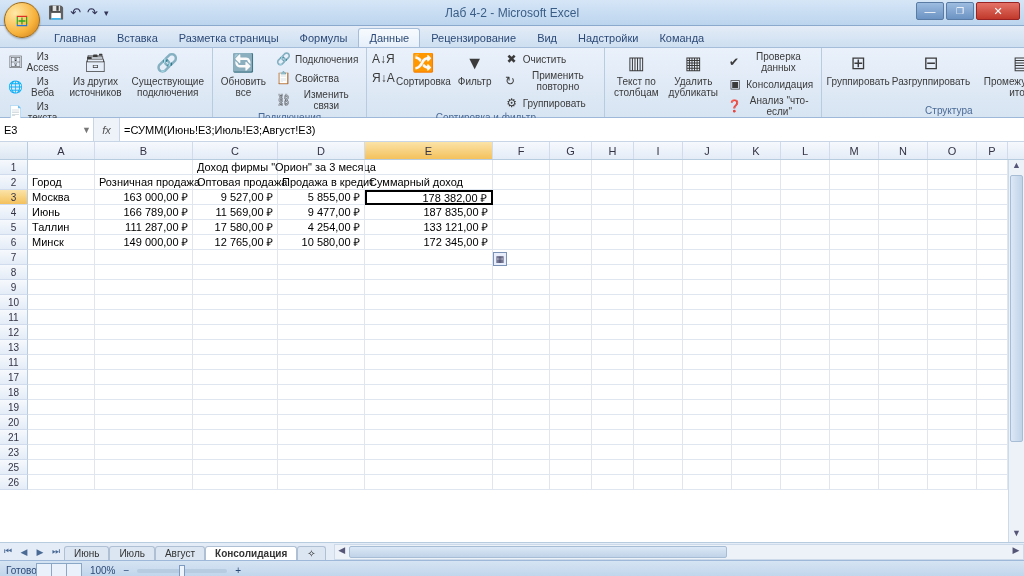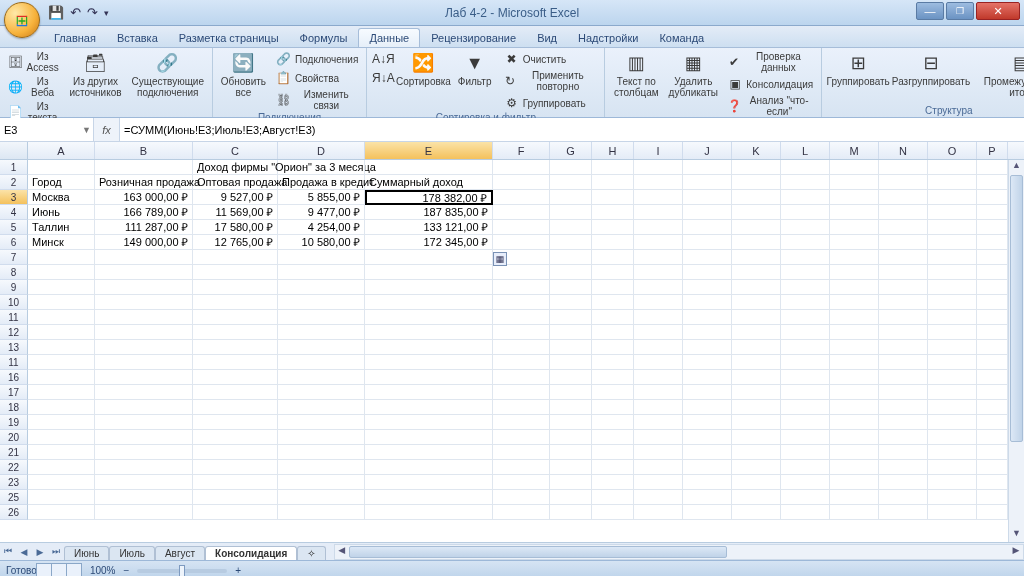--- a/index.html
+++ b/index.html
@@ -530,39 +530,20 @@
         <div class="cell " style="width: 49px;"></div>
         <div class="cell " style="width: 49px;"></div>
         <div class="cell " style="width: 49px;"></div>
         <div class="cell " style="width: 49px;"></div>
         <div class="cell " style="width: 49px;"></div>
         <div class="cell " style="width: 49px;"></div>
         <div class="cell " style="width: 49px;"></div>
         <div class="cell " style="width: 31px;"></div>
       </div>
       <div class="row">
-        <div class="rh">16</div>
-        <div class="cell " style="width: 67px;"></div>
-        <div class="cell " style="width: 98px;"></div>
-        <div class="cell " style="width: 85px;"></div>
-        <div class="cell " style="width: 87px;"></div>
-        <div class="cell " style="width: 128px;"></div>
-        <div class="cell " style="width: 57px;"></div>
-        <div class="cell " style="width: 42px;"></div>
-        <div class="cell " style="width: 42px;"></div>
-        <div class="cell " style="width: 49px;"></div>
-        <div class="cell " style="width: 49px;"></div>
-        <div class="cell " style="width: 49px;"></div>
-        <div class="cell " style="width: 49px;"></div>
-        <div class="cell " style="width: 49px;"></div>
-        <div class="cell " style="width: 49px;"></div>
-        <div class="cell " style="width: 49px;"></div>
-        <div class="cell " style="width: 31px;"></div>
-      </div>
-      <div class="row">
         <div class="rh">17</div>
         <div class="cell " style="width: 67px;"></div>
         <div class="cell " style="width: 98px;"></div>
         <div class="cell " style="width: 85px;"></div>
         <div class="cell " style="width: 87px;"></div>
         <div class="cell " style="width: 128px;"></div>
         <div class="cell " style="width: 57px;"></div>
         <div class="cell " style="width: 42px;"></div>
         <div class="cell " style="width: 42px;"></div>
         <div class="cell " style="width: 49px;"></div>
@@ -626,39 +607,20 @@
         <div class="cell " style="width: 49px;"></div>
         <div class="cell " style="width: 49px;"></div>
         <div class="cell " style="width: 49px;"></div>
         <div class="cell " style="width: 49px;"></div>
         <div class="cell " style="width: 49px;"></div>
         <div class="cell " style="width: 49px;"></div>
         <div class="cell " style="width: 31px;"></div>
       </div>
       <div class="row">
         <div class="rh">21</div>
-        <div class="cell " style="width: 67px;"></div>
-        <div class="cell " style="width: 98px;"></div>
-        <div class="cell " style="width: 85px;"></div>
-        <div class="cell " style="width: 87px;"></div>
-        <div class="cell " style="width: 128px;"></div>
-        <div class="cell " style="width: 57px;"></div>
-        <div class="cell " style="width: 42px;"></div>
-        <div class="cell " style="width: 42px;"></div>
-        <div class="cell " style="width: 49px;"></div>
-        <div class="cell " style="width: 49px;"></div>
-        <div class="cell " style="width: 49px;"></div>
-        <div class="cell " style="width: 49px;"></div>
-        <div class="cell " style="width: 49px;"></div>
-        <div class="cell " style="width: 49px;"></div>
-        <div class="cell " style="width: 49px;"></div>
-        <div class="cell " style="width: 31px;"></div>
-      </div>
-      <div class="row">
-        <div class="rh">22</div>
         <div class="cell " style="width: 67px;"></div>
         <div class="cell " style="width: 98px;"></div>
         <div class="cell " style="width: 85px;"></div>
         <div class="cell " style="width: 87px;"></div>
         <div class="cell " style="width: 128px;"></div>
         <div class="cell " style="width: 57px;"></div>
         <div class="cell " style="width: 42px;"></div>
         <div class="cell " style="width: 42px;"></div>
         <div class="cell " style="width: 49px;"></div>
         <div class="cell " style="width: 49px;"></div>

